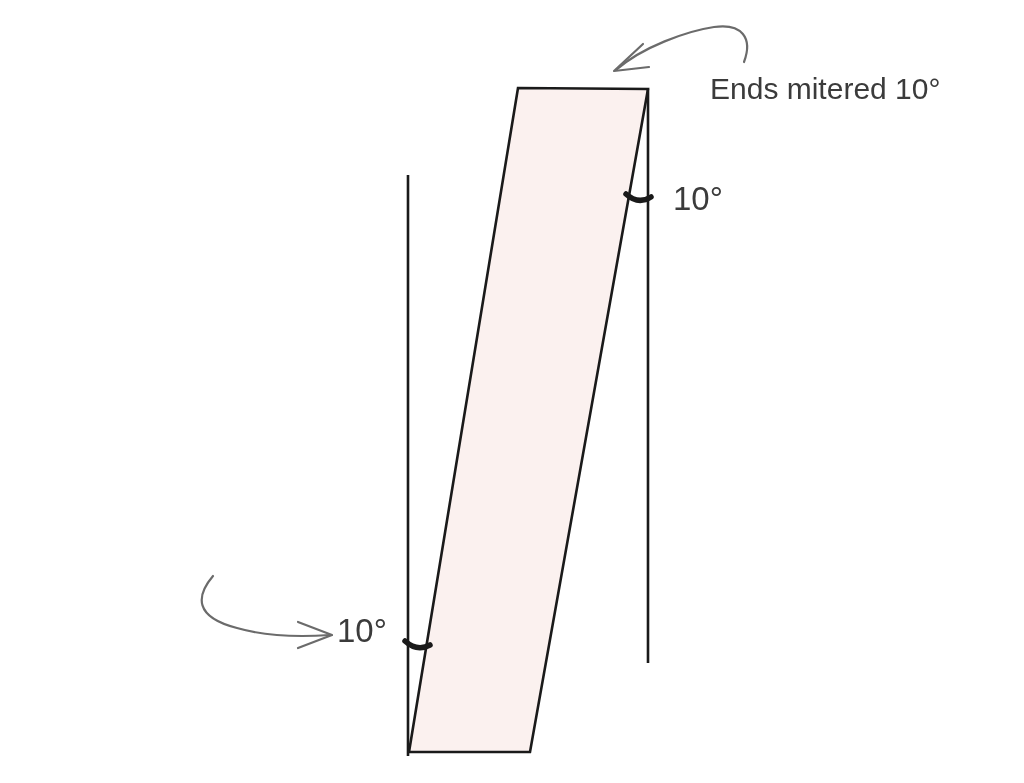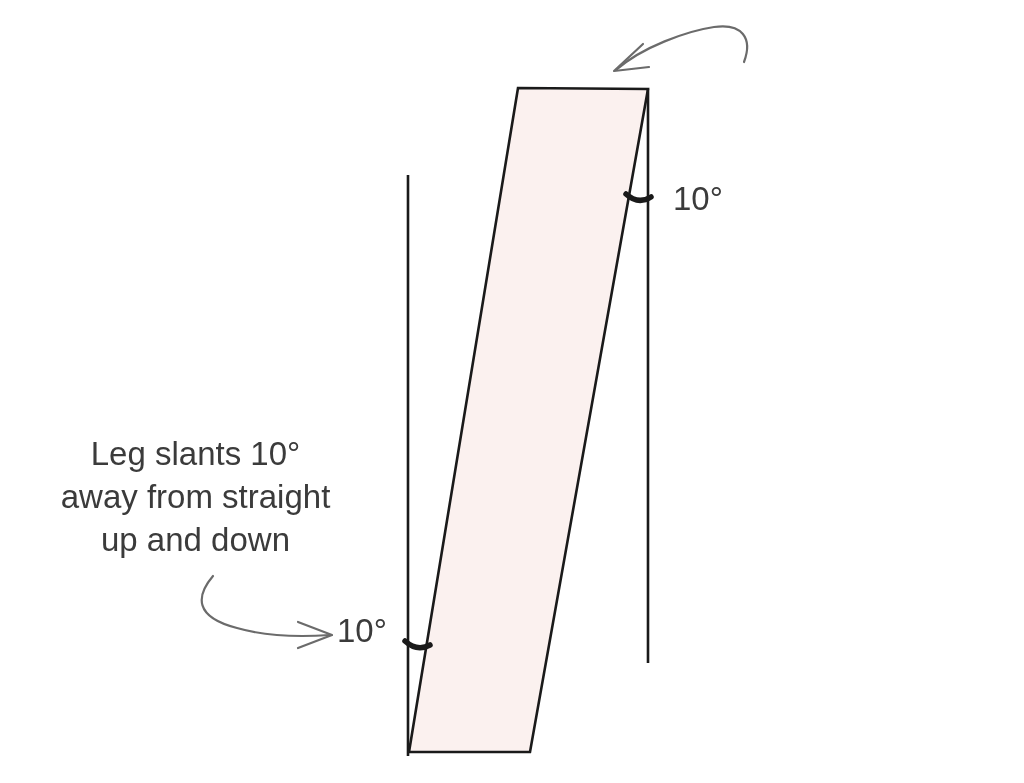--- a/index.html
+++ b/index.html
@@ -97,23 +97,21 @@
     <path class="arrow-path" d="M 744 62 C 753 38 742 23 714 27 C 687 31 642 47 616 70" stroke="#6b6b6b"></path>
     <path class="arrow-path" d="M 643 44 L 614 71 L 649 67" stroke="#6b6b6b"></path>
 
     <path class="arrow-path" d="M 213 576 C 196 596 194 617 237 628 C 268 637 301 637 330 635" stroke="#6b6b6b"></path>
     <path class="arrow-path" d="M 298 622 L 332 635 L 298 648" stroke="#6b6b6b"></path>
 
     <path class="angle-arc" d="M 626 194 Q 638 205 651 197" stroke="#1a1a1a"></path>
     <path class="angle-arc" d="M 405 641 Q 417 652 430 645" stroke="#1a1a1a"></path>
   </svg>
 
+  <div class="label ends-mitered-label">Ends mitered 10°</div>
 
   <div class="label angle-top-label">10°</div>
 
-  <div class="label leg-slant-label">Leg slants 10°
-away from straight
-up and down</div>
 
   <div class="label angle-bottom-label">10°</div>
 
 
 </div>
 
 </body></html>

